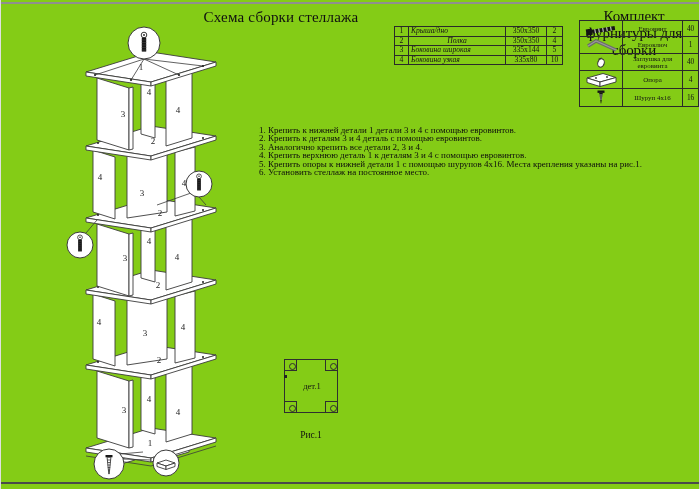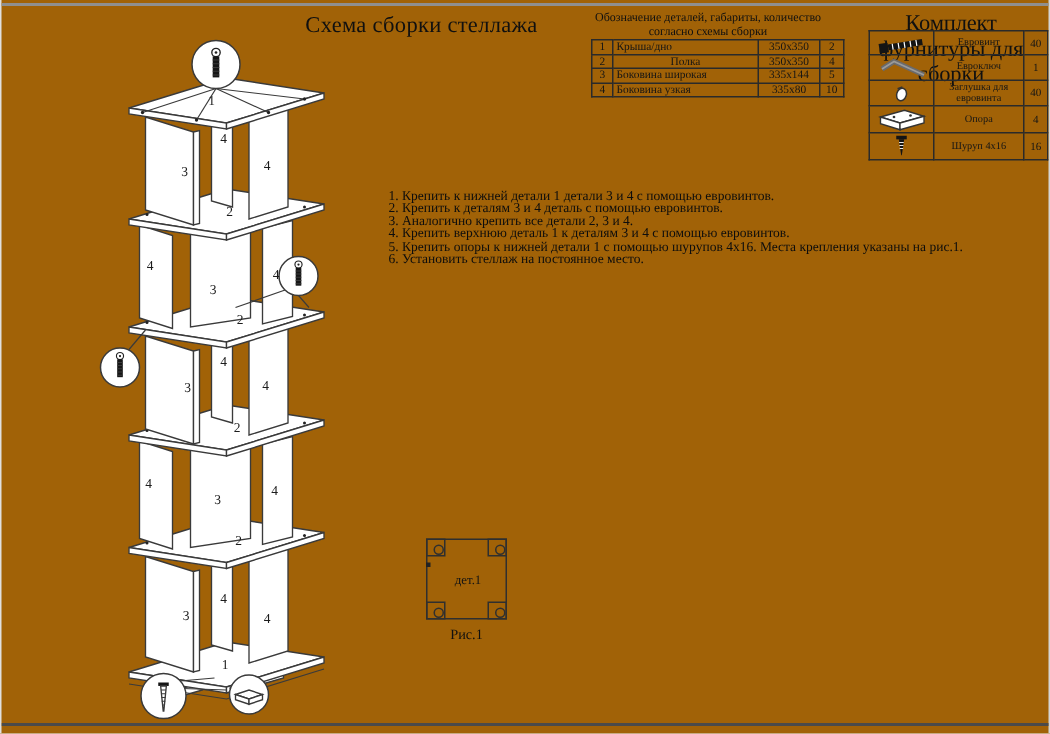--- a/index.html
+++ b/index.html
@@ -1,32 +1,32 @@
 <!DOCTYPE html>
 <html><head>
 <meta charset="utf-8">
 <style>
   html,body{margin:0;padding:0;background:#e8e8e8;}
   .page{
-    position:relative;width:700px;height:489px;background:#a16207;
+    position:relative;width:700px;height:489px;background:#84cc16;
     overflow:hidden;font-family:"Liberation Serif", serif;color:#151515;
     border-left:1px solid #e0e0e0;border-right:1px solid #d5d5d5;box-sizing:border-box;
   }
   .rule-top{position:absolute;left:0;top:2px;width:700px;height:2px;background:#8f8f8f;}
   .rule-bottom{position:absolute;left:0;top:482px;width:700px;height:2px;background:#4a4a4a;}
   .page-title{position:absolute;left:200px;top:9px;width:160px;text-align:center;
     font-size:15px;letter-spacing:.2px;color:#101010;}
   
   .parts-header{position:absolute;left:381px;top:8px;width:180px;text-align:center;
     font-size:8px;line-height:8.6px;color:#101010;}
   table{border-collapse:collapse;}
   .parts-table{position:absolute;left:393px;top:26px;font-size:7.6px;}
   .parts-table td{border:1px solid #2a2a2a;padding:0 2px;height:8.6px;line-height:8px;}
   .parts-table .c-num{width:9px;text-align:center;}
-  .parts-table .c-name{width:92px;text-align:left;}
+  .parts-table .c-name{width:92px;text-align:left;font-style:italic;}
   .parts-table tr:nth-child(2) .c-name{text-align:center;}
   .parts-table .c-size{width:36px;text-align:center;}
   .parts-table .c-qty{width:11px;text-align:center;}
   
   .hw-title{position:absolute;left:567px;top:8px;width:132px;text-align:center;
     font-size:15px;letter-spacing:-.1px;color:#101010;}
   .hw-table{position:absolute;left:578px;top:20px;font-size:6.9px;}
   .hw-table td{border:1px solid #2a2a2a;padding:0 1px;line-height:7.4px;}
   .hw-table .c-icon{width:40px;height:15px;text-align:center;vertical-align:middle;}
   .hw-table .c-name{width:58px;text-align:center;}
@@ -38,44 +38,40 @@
   .instructions div{white-space:nowrap;}
   
   .fig{position:absolute;left:283px;top:359px;width:56px;}
   .fig-square{position:relative;width:54px;height:54px;border:1px solid #2f2f2f;box-sizing:border-box;}
   .corner{position:absolute;width:13px;height:12px;border:1px solid #2f2f2f;box-sizing:border-box;}
   .corner .hole{position:absolute;left:3.5px;top:3px;width:5px;height:5px;border:1px solid #2f2f2f;border-radius:50%;}
   .corner.tl{left:-1px;top:-1px;}  .corner.tr{right:-1px;top:-1px;}
   .corner.bl{left:-1px;bottom:-1px;} .corner.br{right:-1px;bottom:-1px;}
   .edge-dot{position:absolute;left:-1px;top:15px;width:2.5px;height:2.5px;background:#222;}
   .fig-label{position:absolute;left:0;top:21px;width:54px;text-align:center;font-size:8.6px;color:#141414;}
-  .fig-caption{margin-top:6px;width:54px;text-align:center;font-size:9.5px;color:#101010;}
+  .fig-caption{margin-top:17px;width:54px;text-align:center;font-size:9.5px;color:#101010;}
   
   .diagram{position:absolute;left:52px;top:24px;}
   .diagram polygon{fill:#ffffff;stroke:#3a3a3a;stroke-width:0.9;}
   .diagram .nofill{fill:none;}
   .diagram line{stroke:#3a3a3a;stroke-width:0.8;}
   .diagram circle.callout{fill:#ffffff;stroke:#3a3a3a;stroke-width:1;}
   .diagram text{font-family:"Liberation Serif",serif;font-size:9px;fill:#1c1c1c;text-anchor:middle;}
   .diagram .dot{fill:#222;stroke:none;}
   .hwicon{display:inline-block;vertical-align:middle;}
 </style>
 </head>
 <body>
 
 <div class="page">
   <div class="rule-top"></div>
   <div class="rule-bottom"></div>
 
   <div class="page-title">Схема сборки стеллажа</div>
 
-  <div class="parts-header">
-    <div>Обозначение деталей, габариты, количество</div>
-    <div>согласно схемы сборки</div>
-  </div>
   <table class="parts-table">
     <tbody>
         <tr>
       <td class="c-num">1</td>
       <td class="c-name">Крыша/дно</td>
       <td class="c-size">350x350</td>
       <td class="c-qty">2</td>
     </tr>
     <tr>
       <td class="c-num">2</td>

